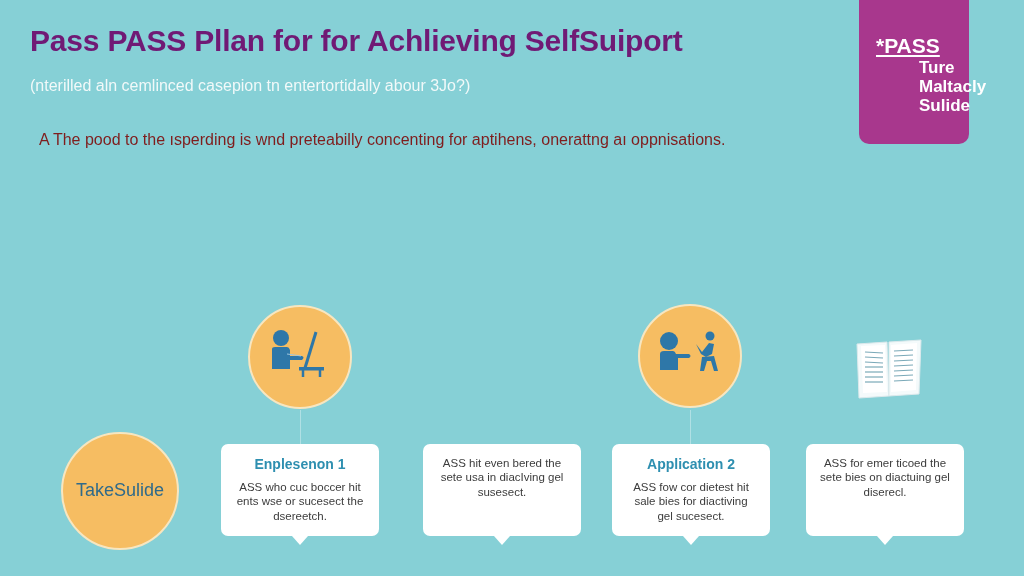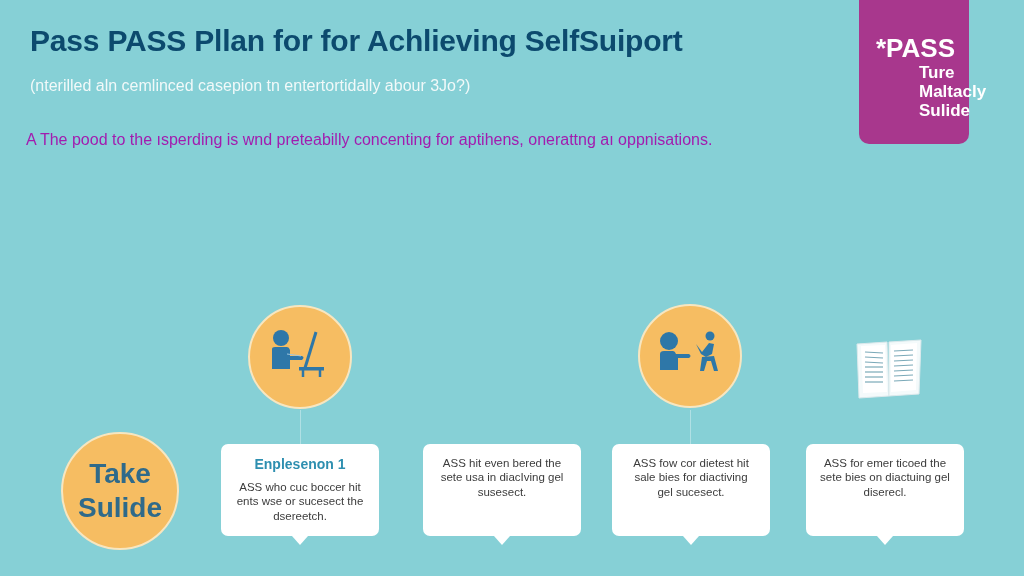--- a/index.html
+++ b/index.html
@@ -13,52 +13,52 @@
       position: relative;
       background: #86d0d6;
       font-family: "Liberation Sans", sans-serif;
     }
     .title {
       position: absolute;
       left: 30px;
       top: 24px;
       font-size: 30px;
       font-weight: bold;
-      color: #0c4a6e;
+      color: #701a75;
       letter-spacing: -0.2px;
     }
     .subtitle {
       position: absolute;
       left: 30px;
       top: 77px;
       font-size: 16px;
       color: #f1f9f9;
     }
     .desc {
       position: absolute;
-      left: 26px;
+      left: 39px;
       top: 131px;
       font-size: 16px;
-      color: #a21caf;
+      color: #7f1d1d;
     }
     .badge {
       position: absolute;
       left: 859px;
       top: -10px;
       width: 110px;
       height: 154px;
       background: #a8378d;
       border-radius: 0 0 10px 10px;
       box-sizing: border-box;
       padding: 44px 0 0 17px;
       color: #fff;
       font-weight: bold;
       line-height: 1.12;
     }
-    .badge .b1 { font-size: 26px; display: block; }
+    .badge .b1 { font-size: 21px; display: block; text-decoration: underline; }
     .badge .b2 { font-size: 17px; display: block; margin-left: 43px; }
     .icon-circle {
       position: absolute;
       width: 104px;
       height: 104px;
       border-radius: 50%;
       background: #f6bd62;
       border: 2px solid #f7e6c0;
       box-sizing: border-box;
       display: flex;
@@ -69,26 +69,25 @@
       position: absolute;
       left: 61px;
       top: 432px;
       width: 118px;
       height: 118px;
       border-radius: 50%;
       background: #f6bd62;
       border: 2px solid #f7e6c0;
       box-sizing: border-box;
       display: flex;
-      flex-direction: column;
       align-items: center;
       justify-content: center;
       color: #2f6a8a;
-      font-weight: bold;
-      font-size: 28px;
+      font-weight: normal;
+      font-size: 18px;
       line-height: 1.2;
     }
     .connector {
       position: absolute;
       width: 1px;
       background: rgba(255,255,255,0.35);
     }
     .card {
       position: absolute;
       top: 444px;
@@ -197,17 +196,18 @@
 </div>
 
 <div class="card" style="left:221px;">
   <span class="card-title">Enplesenon 1</span>
   <span class="card-text">ASS who cuc boccer hit ents wse or sucesect the dsereetch.</span>
 </div>
 <div class="card" style="left:423px;">
   <span class="card-text">ASS hit even bered the sete usa in diacIving gel susesect.</span>
 </div>
 <div class="card" style="left:612px;">
+  <span class="card-title">Application 2</span>
   <span class="card-text">ASS fow cor dietest hit sale bies for diactiving gel sucesect.</span>
 </div>
 <div class="card" style="left:806px;">
   <span class="card-text">ASS for emer ticoed the sete bies on diactuing gel diserecl.</span>
 </div>
 
 </body></html>

